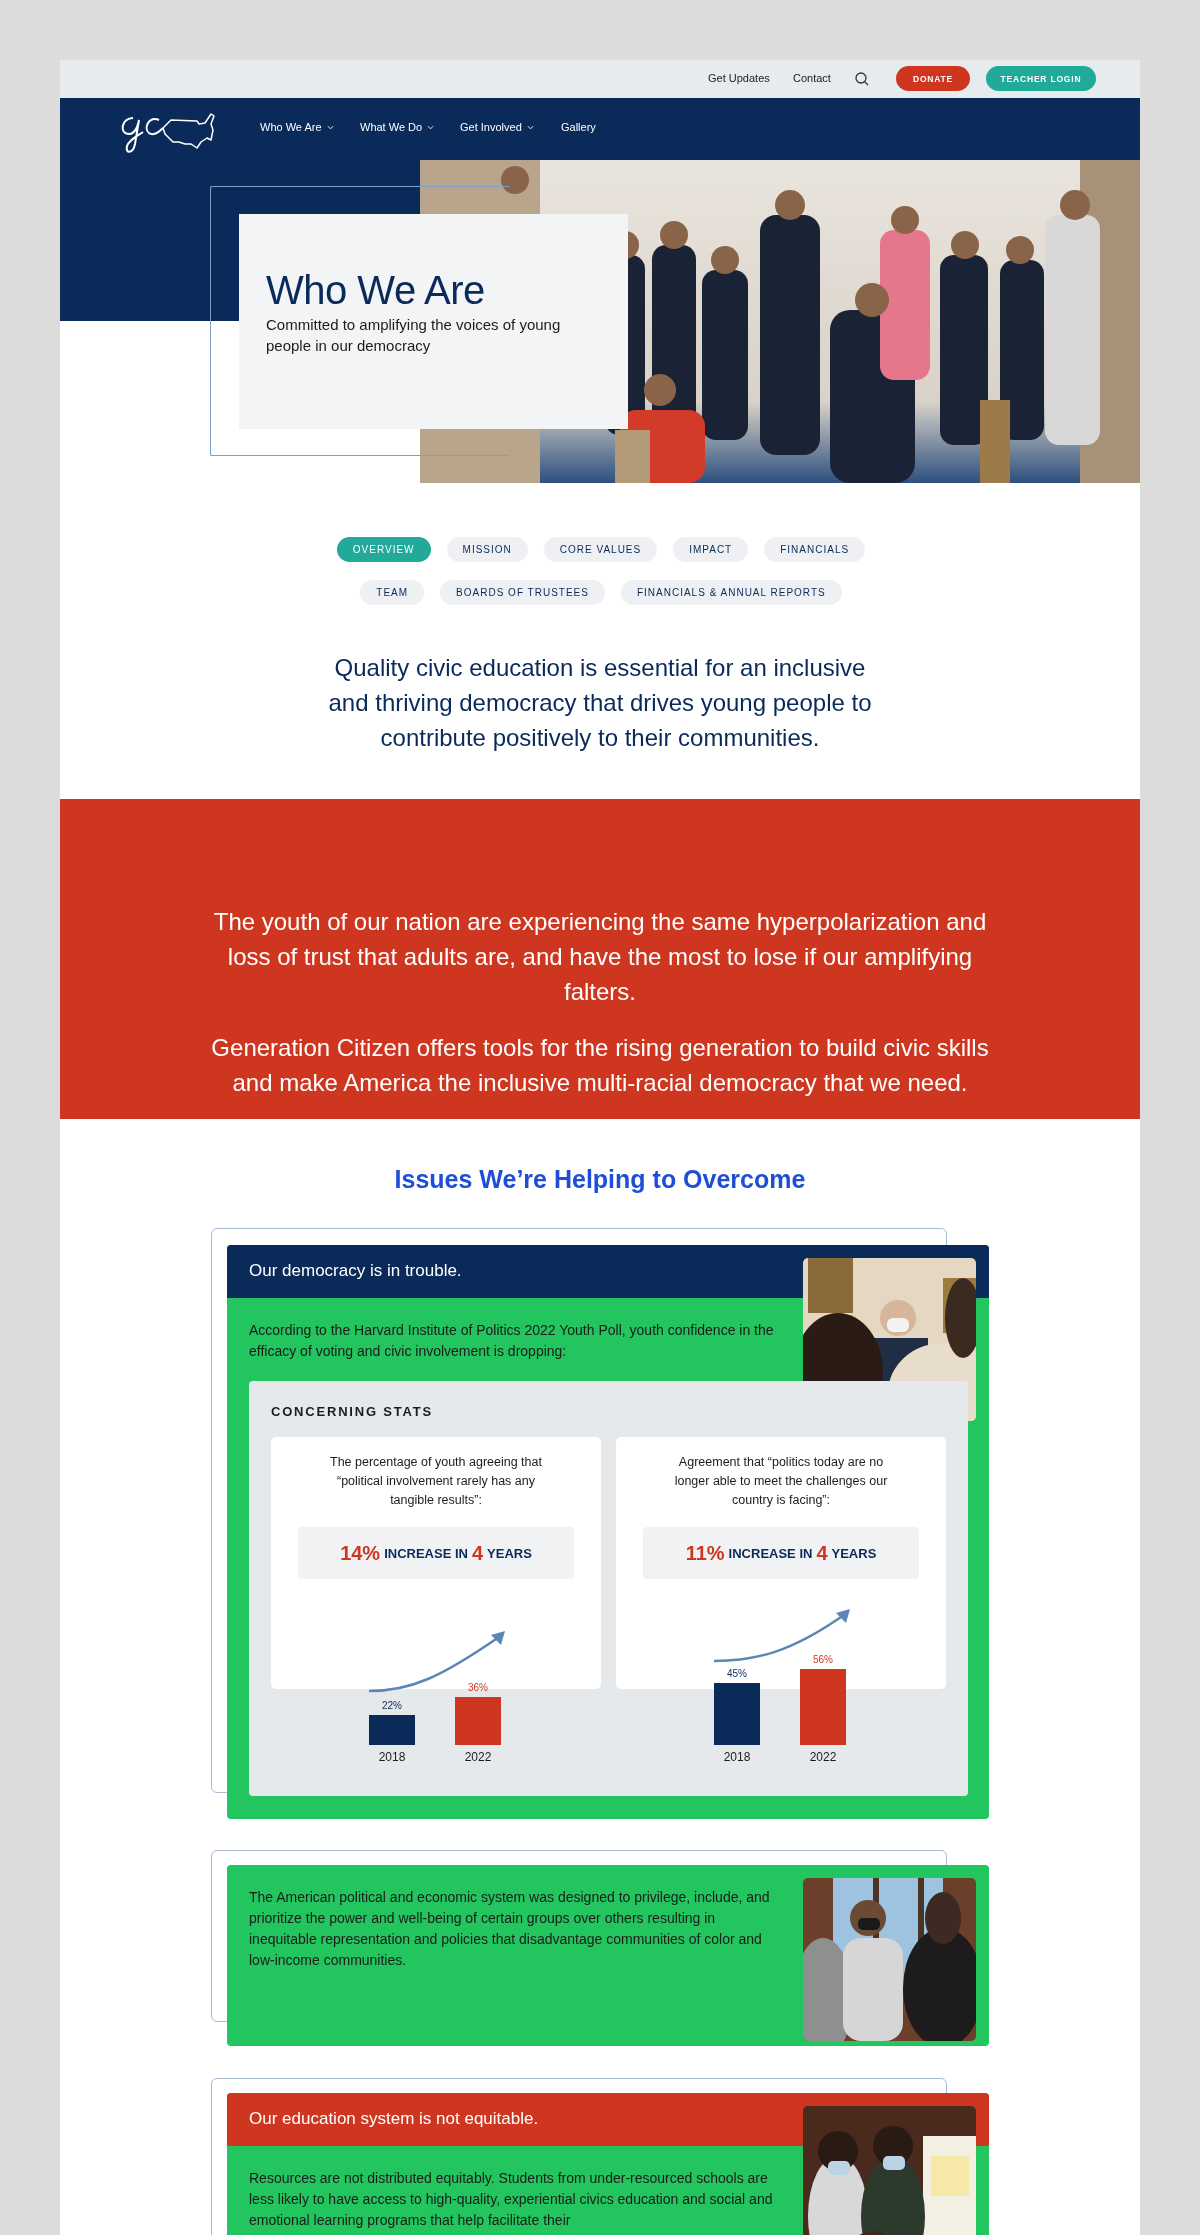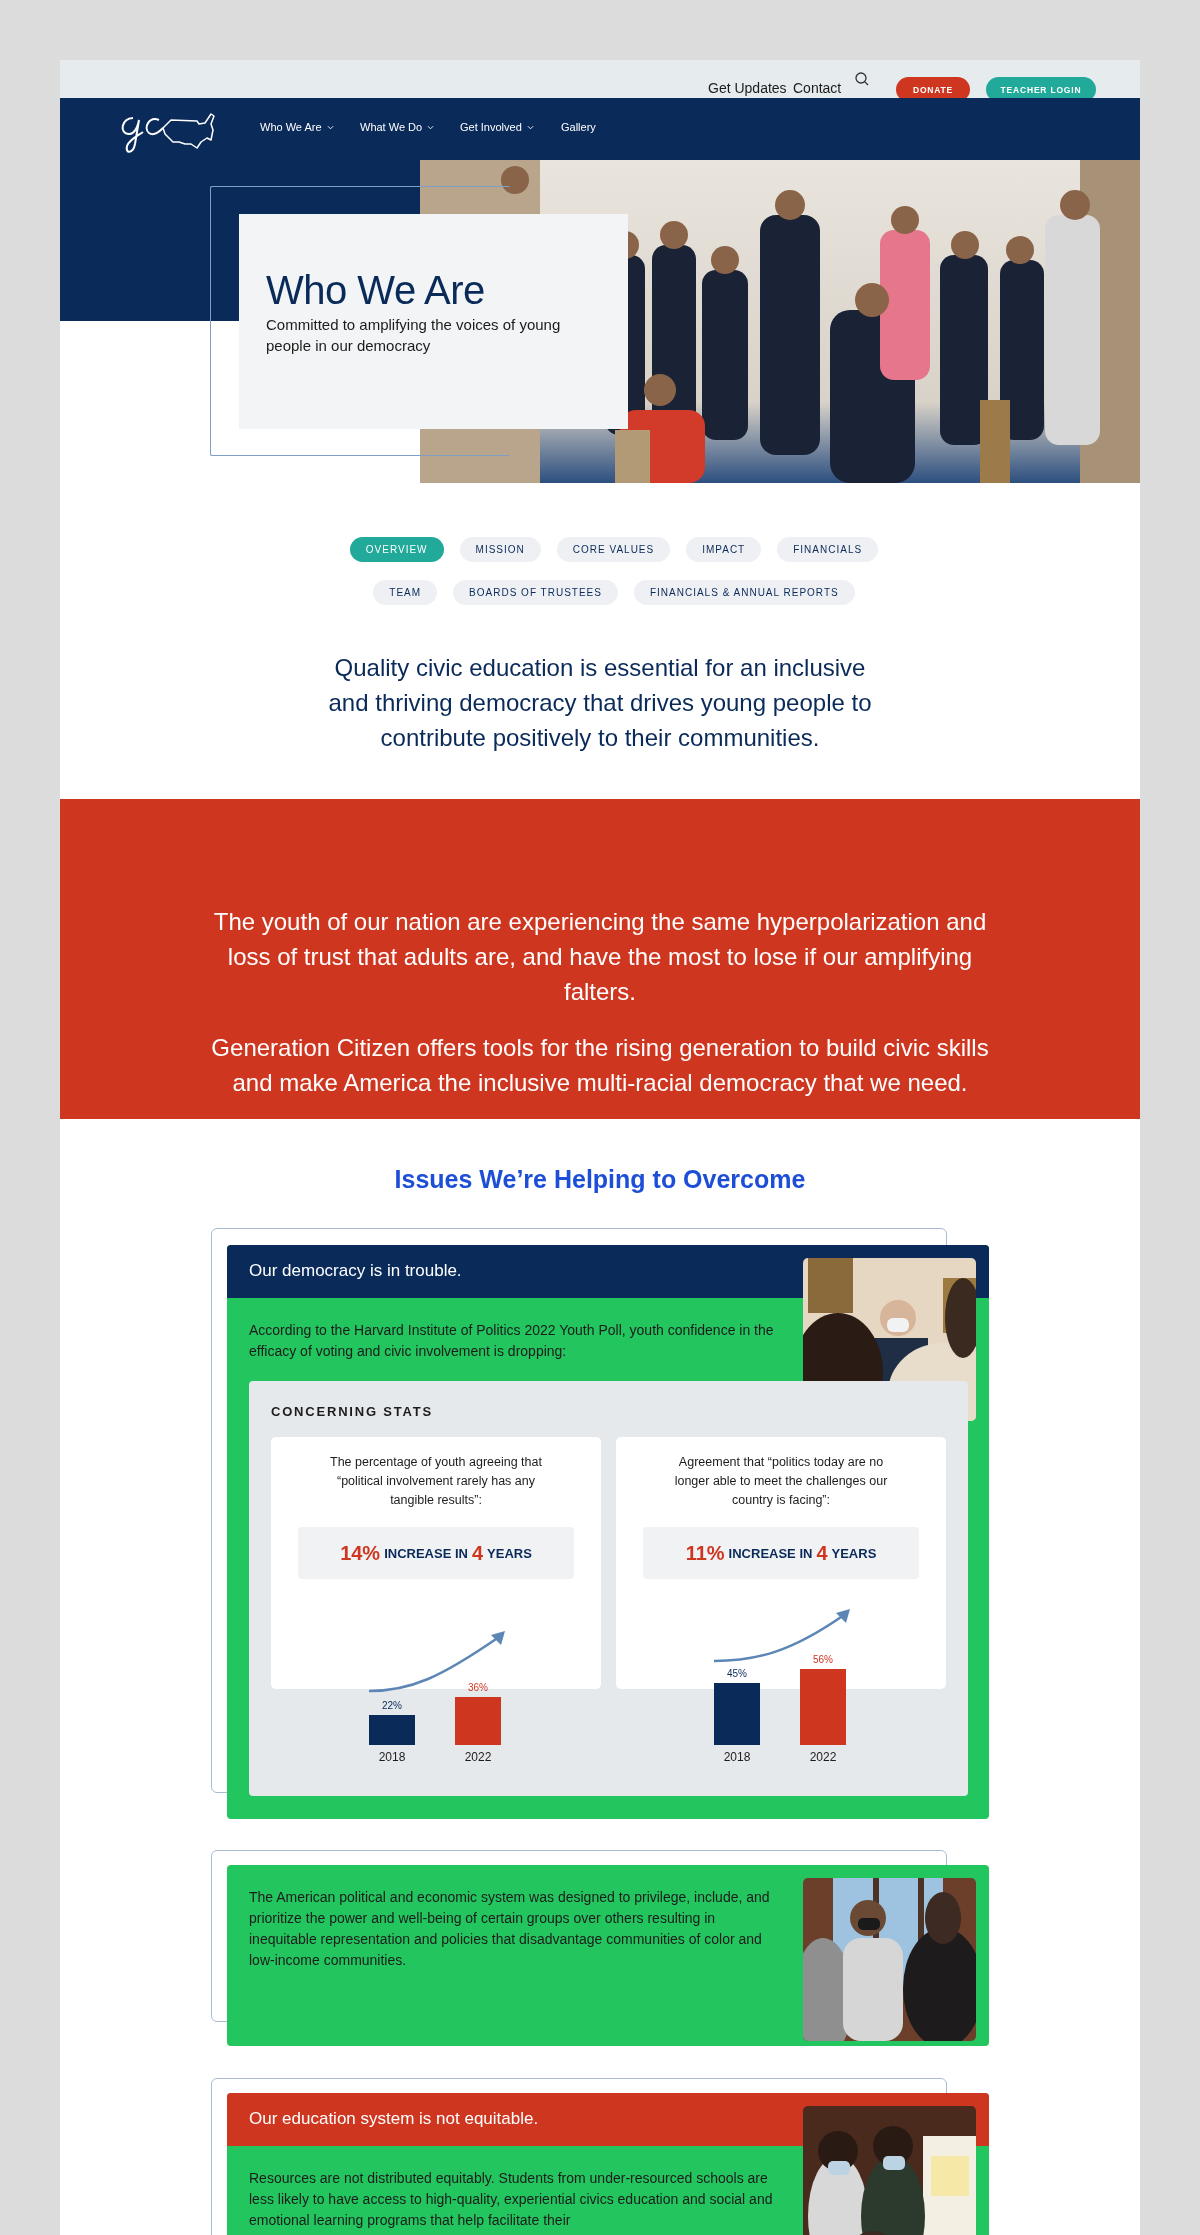--- a/index.html
+++ b/index.html
@@ -3,42 +3,42 @@
 <meta charset="utf-8">
 <style>
   * { box-sizing: border-box; margin: 0; padding: 0; }
   html, body { width: 1200px; height: 2235px; overflow: hidden; }
   body { background: #dcdcdc; font-family: "Liberation Sans", "DejaVu Sans", sans-serif; color: #1c1c1c; position: relative; }
 
   .page { position: absolute; left: 60px; top: 60px; width: 1080px; height: 2175px; background: #ffffff; overflow: hidden; }
 
   
   .utilbar { position: absolute; left: 0; top: 0; width: 1080px; height: 38px; background: #e6ebee; }
-  .util-link { position: absolute; top: 20px; font-size: 14px; color: #1c1c1c; text-decoration: none; }
+  .util-link { position: absolute; top: 12px; font-size: 11px; color: #1c1c1c; text-decoration: none; }
   .util-search { position: absolute; left: 794px; top: 11px; width: 16px; height: 16px; }
-  .pill-btn { position: absolute; top: 17px; height: 25px; border-radius: 13px; color: #fff; font-size: 8.5px; font-weight: bold; letter-spacing: 0.8px; display: flex; align-items: center; justify-content: center; border: none; }
+  .pill-btn { position: absolute; top: 6px; height: 25px; border-radius: 13px; color: #fff; font-size: 8.5px; font-weight: bold; letter-spacing: 0.8px; display: flex; align-items: center; justify-content: center; border: none; }
   .donate { left: 836px; width: 74px; background: #cf3620; }
   .teacher { left: 926px; width: 110px; background: #21a99a; }
 
   
   .mainnav { position: absolute; left: 0; top: 38px; width: 1080px; height: 62px; background: #0a2a5a; }
   .logo { position: absolute; left: 55px; top: 10px; width: 110px; height: 48px; }
   .nav-item { position: absolute; top: 23px; font-size: 11px; color: #fff; display: flex; align-items: center; gap: 5px; }
   .chev { width: 7px; height: 7px; }
 
   
   .hero-navy { position: absolute; left: 0; top: 100px; width: 1080px; height: 161px; background: #0a2a5a; }
   .hero-photo { position: absolute; left: 360px; top: 100px; width: 720px; height: 323px; overflow: hidden; background: #c9bfb3; }
   .hero-outline { position: absolute; left: 150px; top: 126px; width: 300px; height: 270px; border: 1px solid #7fa0c6; border-right: none; border-radius: 2px; }
   .hero-card { position: absolute; left: 179px; top: 154px; width: 389px; height: 215px; background: #f3f4f6; padding: 56px 27px 0 27px; }
   .hero-title { font-size: 40px; color: #0a2a5a; font-weight: normal; line-height: 1; letter-spacing: -0.5px; }
   .hero-sub { font-size: 15px; color: #1c1c1c; margin-top: 4px; line-height: 21px; width: 320px; }
 
   
-  .tabs { position: absolute; left: 14px; top: 477px; width: 1080px; }
+  .tabs { position: absolute; left: 1px; top: 477px; width: 1080px; }
   .tab-row { display: flex; justify-content: center; gap: 16px; margin-bottom: 18px; }
   .tab { height: 25px; padding: 0 16px; border-radius: 13px; background: #eef0f3; color: #0a2a5a; font-size: 10px; letter-spacing: 1px; display: flex; align-items: center; white-space: nowrap; }
   .tab.active { background: #21a99a; color: #fff; }
 
   .lead { position: absolute; left: 0; top: 590px; width: 1080px; text-align: center; color: #0a2a5a; font-size: 24px; line-height: 35px; padding: 0 260px; }
 
   
   .redband { position: absolute; left: 0; top: 739px; width: 1080px; height: 320px; background: #cf3620; color: #fff; text-align: center; padding: 105px 150px 0 150px; font-size: 24px; line-height: 35px; }
   .redband p { margin: 0 0 21px 0; }
 

